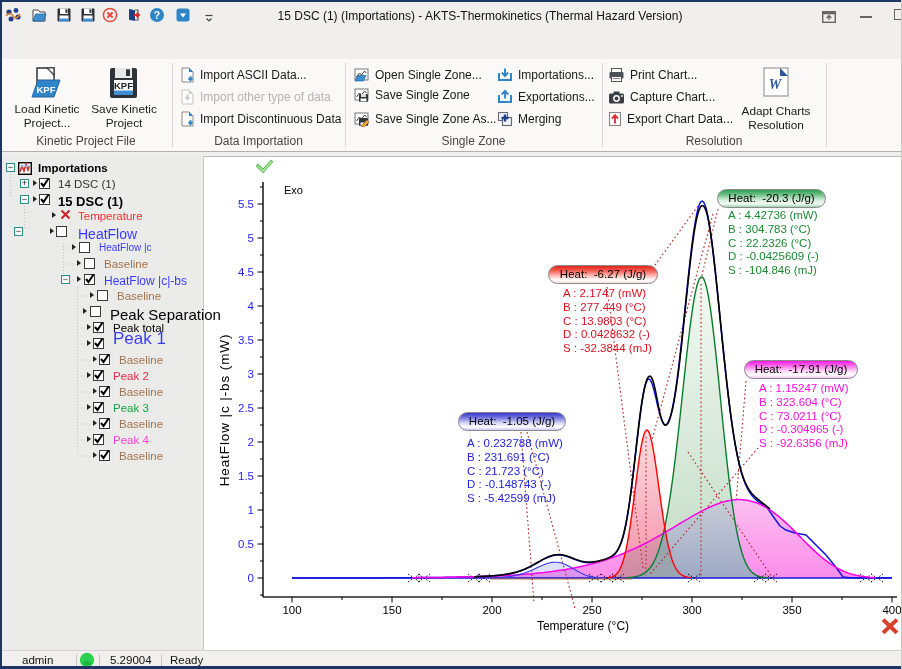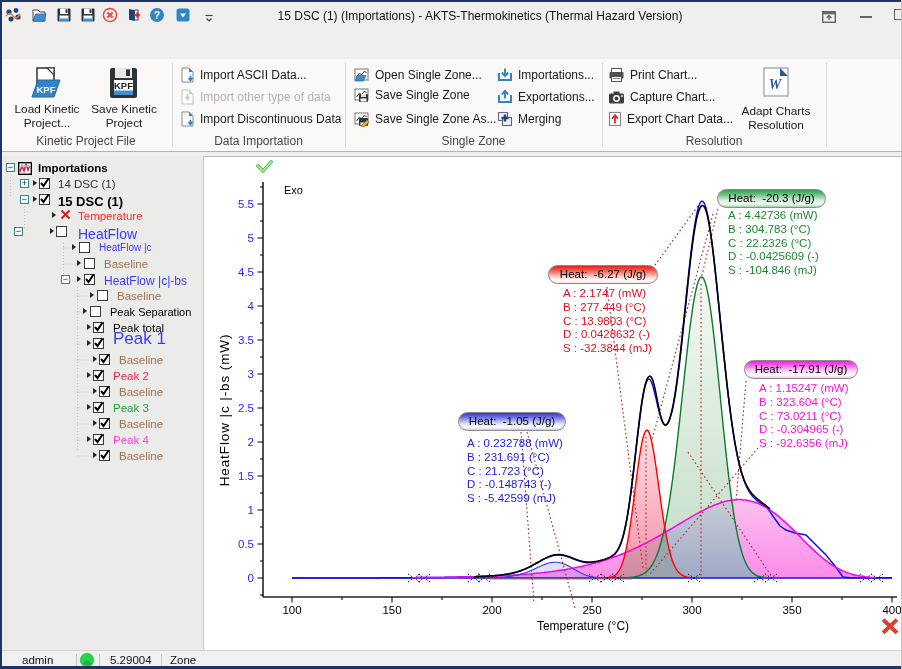--- a/index.html
+++ b/index.html
@@ -219,21 +219,21 @@
       <svg width="11" height="12" viewBox="0 0 11 12" style="position:absolute;left:-1px;top:-2px">
         <path d="M2 6 L4.5 9 L9.5 1.5" fill="none" stroke="#000" stroke-width="2"></path>
       </svg>
     </div>
     <div class="abs" style="left:104px;top:274px;font-size:12px;color:#3b3bff">HeatFlow |c|-bs</div>
     <div class="arr" style="left:90px;top:292px"></div>
     <div class="cb" style="left:97px;top:290px"></div>
     <div class="abs" style="left:117px;top:290px;font-size:11.5px;color:#a0734e">Baseline</div>
     <div class="arr" style="left:83px;top:308px"></div>
     <div class="cb" style="left:90px;top:306px"></div>
-    <div class="abs" style="left:110px;top:306px;font-size:11px;color:#000">Peak Separation</div>
+    <div class="abs" style="left:110px;top:306px;font-size:15px;color:#000">Peak Separation</div>
     <div class="arr" style="left:87px;top:324px"></div>
     <div class="cb" style="left:93px;top:322px">
       <svg width="11" height="12" viewBox="0 0 11 12" style="position:absolute;left:-1px;top:-2px">
         <path d="M2 6 L4.5 9 L9.5 1.5" fill="none" stroke="#000" stroke-width="2"></path>
       </svg>
     </div>
     <div class="abs" style="left:113px;top:322px;font-size:11.5px;color:#000">Peak total</div>
     <div class="arr" style="left:87px;top:340px"></div>
     <div class="cb" style="left:93px;top:338px">
       <svg width="11" height="12" viewBox="0 0 11 12" style="position:absolute;left:-1px;top:-2px">
@@ -469,18 +469,18 @@
     <div class="status">
       <div class="abs" style="left:22px;top:3px">admin</div>
       <div class="ssep" style="left:76px"></div>
       <svg width="16" height="16" class="abs" style="left:79px;top:1px">
         <circle cx="8" cy="8" r="7.2" fill="#28d24e"></circle>
         <path d="M3 11 a7.2 7.2 0 0 0 10 1 l-4-4 Z" fill="#1fae3f" opacity="0.8"></path>
       </svg>
       <div class="ssep" style="left:99px"></div>
       <div class="abs" style="left:110px;top:3px">5.29004</div>
       <div class="ssep" style="left:161px"></div>
-      <div class="abs" style="left:170px;top:3px">Zone</div>
+      <div class="abs" style="left:170px;top:3px">Ready</div>
     </div>
     <div class="abs" style="left:0;top:666px;width:902px;height:3px;background:#1e3563"></div>
     <div class="abs" style="left:0;top:0;width:902px;height:2px;background:#1e3563"></div>
     <div class="abs" style="left:0;top:0;width:2px;height:669px;background:#1e3563"></div>
     <div class="abs" style="left:901px;top:0;width:1px;height:669px;background:#c9c6c6"></div>
   </div>
 </body></html>

